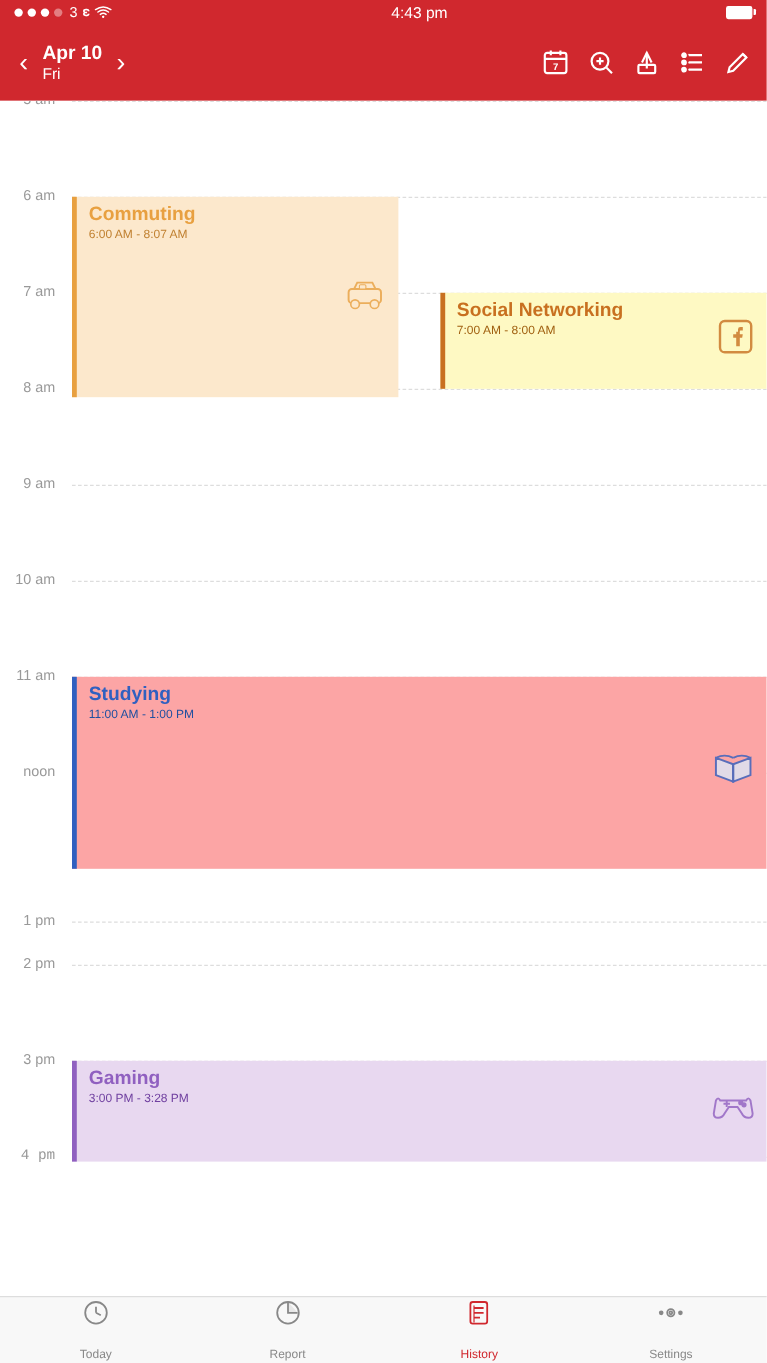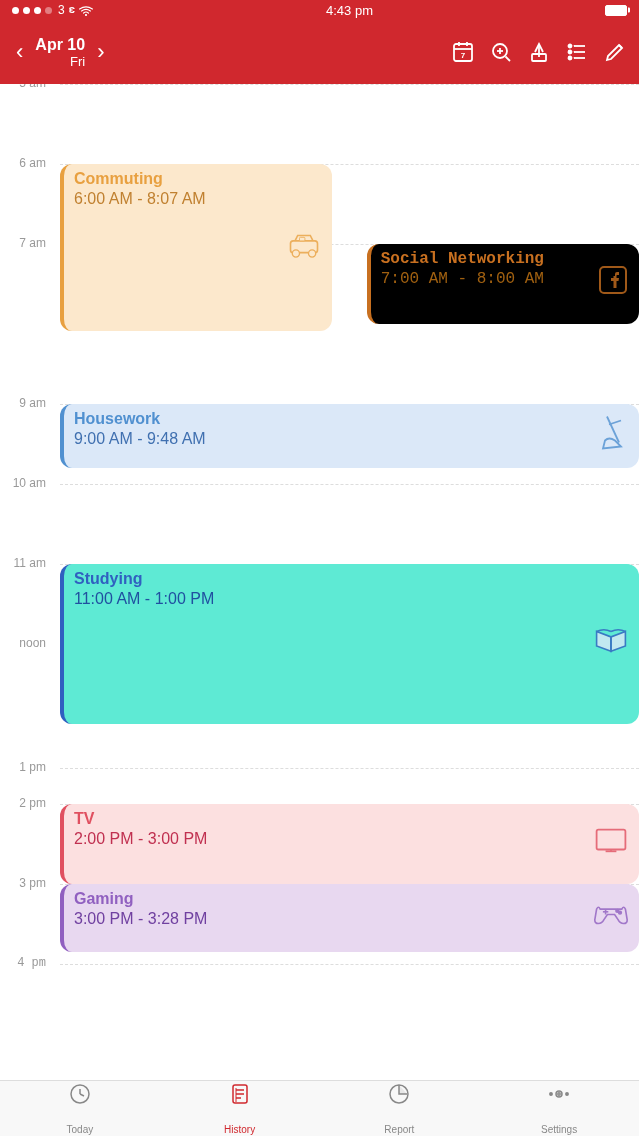--- a/index.html
+++ b/index.html
@@ -44,21 +44,21 @@
       height: 64px;
       display: flex;
       align-items: center;
       justify-content: space-between;
       padding: 0 12px;
     }
     .nav-date-section { display: flex; align-items: center; gap: 8px; }
     .nav-arrow {
       color: white; font-size: 22px; cursor: pointer; padding: 4px;
     }
-    .nav-date-text { text-align: right; color: white; line-height: 1.2; }
+    .nav-date-text { text-align: left; color: white; line-height: 1.2; }
     .nav-date-month-day { font-size: 16px; font-weight: 600; }
     .nav-date-weekday { font-size: 13px; }
     .nav-icons { display: flex; align-items: center; gap: 14px; }
     .nav-icon-btn {
       color: white; font-size: 20px; cursor: pointer;
       display: flex; align-items: center; justify-content: center;
     }
 
     
     .calendar-area {
@@ -87,69 +87,68 @@
       right: 0;
       top: 0;
       border-top: 1px dashed #ddd;
     }
 
     
     .event-block {
       position: absolute;
       left: 60px;
       right: 0;
-      border-radius: 12px;
+      border-radius: 0;
       padding: 6px 10px;
       overflow: hidden;
     }
     .event-title {
       font-size: 16px;
       font-weight: 600;
       margin-bottom: 2px;
     }
     .event-time {
-      font-size: 16px;
+      font-size: 10px;
     }
     .event-icon {
       position: absolute;
       right: 10px;
       top: 50%;
       transform: translateY(-50%);
       font-size: 28px;
       opacity: 0.8;
     }
 
     
     .event-commuting {
       background: #fce8cc;
       border-left: 4px solid #e8a040;
     }
     .event-commuting .event-title { color: #e8a040; }
     .event-commuting .event-time { color: #c08030; }
 
     
     .event-social {
-      background: #000000;
+      background: #fef9c3;
       border-left: 4px solid #c87020;
-      font-family: Liberation Mono, monospace;
     }
     .event-social .event-title { color: #c87020; }
     .event-social .event-time { color: #a06010; }
 
     
     .event-housework {
       background: #dbe8f8;
       border-left: 4px solid #5090d0;
     }
     .event-housework .event-title { color: #5090d0; }
     .event-housework .event-time { color: #4070b0; }
 
     
     .event-studying {
-      background: #5eead4;
+      background: #fca5a5;
       border-left: 4px solid #3060c0;
     }
     .event-studying .event-title { color: #3060c0; }
     .event-studying .event-time { color: #2050a0; }
 
     
     .event-tv {
       background: #fce0e0;
       border-left: 4px solid #e05060;
     }
@@ -294,20 +293,24 @@
     <div style="position:absolute;top:80px;left:0;right:0;height:80px;">
       <span class="time-label">6 am</span>
       <div class="hour-line"></div>
     </div>
 
     <div style="position:absolute;top:160px;left:0;right:0;height:80px;">
       <span class="time-label">7 am</span>
       <div class="hour-line"></div>
     </div>
 
+    <div style="position:absolute;top:240px;left:0;right:0;height:80px;">
+      <span class="time-label">8 am</span>
+      <div class="hour-line"></div>
+    </div>
 
     <div style="position:absolute;top:320px;left:0;right:0;height:80px;">
       <span class="time-label">9 am</span>
       <div class="hour-line"></div>
     </div>
 
     <div style="position:absolute;top:400px;left:0;right:0;height:80px;">
       <span class="time-label">10 am</span>
       <div class="hour-line"></div>
     </div>
@@ -360,59 +363,37 @@
       <div class="event-title">Social Networking</div>
       <div class="event-time">7:00 AM - 8:00 AM</div>
       <span class="event-icon">
         <svg width="32" height="32" viewBox="0 0 32 32" fill="none" stroke="#c87020" stroke-width="2">
           <rect x="3" y="3" width="26" height="26" rx="4"></rect>
           <path d="M18 12 L18 10 Q18 8 20 8 L22 8 L22 11 L20 11 Q19.5 11 19.5 11.5 L19.5 14 L22 14 L21.5 17 L19.5 17 L19.5 24 L16.5 24 L16.5 17 L14 17 L14 14 L16.5 14 L16.5 12 Z" fill="#c87020" stroke="none"></path>
         </svg>
       </span>
     </div>
 
-    <div class="event-block event-housework" style="top:320px; height:64px; left:60px; right:0;">
-      <div class="event-title">Housework</div>
-      <div class="event-time">9:00 AM - 9:48 AM</div>
-      <span class="event-icon">
-        <svg width="32" height="36" viewBox="0 0 32 36" fill="none" stroke="#5090d0" stroke-width="1.8">
-          <line x1="10" y1="2" x2="22" y2="28"></line>
-          <path d="M8 26 Q12 22 18 26 Q22 30 24 32 L6 34 Z" fill="#dbe8f8" stroke="#5090d0"></path>
-          <line x1="12" y1="10" x2="24" y2="6"></line>
-        </svg>
-      </span>
-    </div>
 
     <div class="event-block event-studying" style="top:480px; height:160px; left:60px; right:0;">
       <div class="event-title">Studying</div>
       <div class="event-time">11:00 AM - 1:00 PM</div>
       <span class="event-icon">
         <svg width="36" height="30" viewBox="0 0 40 32" fill="none" stroke="#3060c0" stroke-width="1.8">
           <path d="M20 28 L4 22 L4 6 L20 12 Z" fill="#dbe8f8" stroke="#3060c0"></path>
           <path d="M20 28 L36 22 L36 6 L20 12 Z" fill="#dbe8f8" stroke="#3060c0"></path>
           <line x1="20" y1="12" x2="20" y2="28"></line>
           <path d="M4 6 Q12 2 20 6" fill="none"></path>
           <path d="M20 6 Q28 2 36 6" fill="none"></path>
         </svg>
       </span>
     </div>
 
-    <div class="event-block event-tv" style="top:720px; height:80px; left:60px; right:0;">
-      <div class="event-title">TV</div>
-      <div class="event-time">2:00 PM - 3:00 PM</div>
-      <span class="event-icon">
-        <svg width="36" height="30" viewBox="0 0 40 32" fill="none" stroke="#e05060" stroke-width="2">
-          <rect x="4" y="4" width="32" height="22" rx="2"></rect>
-          <line x1="14" y1="28" x2="26" y2="28"></line>
-          <line x1="20" y1="26" x2="20" y2="28"></line>
-        </svg>
-      </span>
-    </div>
-
-    <div class="event-block event-gaming" style="top:800px; height:68px; left:60px; right:0;">
+
+    <div class="event-block event-gaming" style="top:800px; height:84px; left:60px; right:0;">
       <div class="event-title">Gaming</div>
       <div class="event-time">3:00 PM - 3:28 PM</div>
       <span class="event-icon">
         <svg width="36" height="28" viewBox="0 0 40 28" fill="none" stroke="#9060c0" stroke-width="1.8">
           <path d="M8 8 Q6 4 4 8 L2 20 Q2 24 6 24 Q10 24 12 20 L16 14 L24 14 L28 20 Q30 24 34 24 Q38 24 38 20 L36 8 Q34 4 32 8 Z" fill="#e8d8f0"></path>
           <line x1="14" y1="8" x2="14" y2="14"></line>
           <line x1="11" y1="11" x2="17" y2="11"></line>
           <circle cx="27" cy="10" r="1.5" fill="#9060c0"></circle>
           <circle cx="30" cy="12" r="1.5" fill="#9060c0"></circle>
         </svg>
@@ -427,37 +408,37 @@
   <div class="tab-item">
     <svg class="tab-svg" viewBox="0 0 24 24" fill="none" stroke="#888" stroke-width="1.5">
       <circle cx="12" cy="12" r="9"></circle>
       <line x1="12" y1="7" x2="12" y2="12"></line>
       <line x1="12" y1="12" x2="16" y2="14"></line>
     </svg>
     <span class="tab-label">Today</span>
   </div>
 
   <div class="tab-item">
+    <svg class="tab-svg" viewBox="0 0 24 24" fill="none" stroke="#888" stroke-width="1.5">
+      <circle cx="12" cy="12" r="9"></circle>
+      <path d="M12 3 L12 12 L20 12" fill="rgba(136,136,136,0.15)"></path>
+    </svg>
+    <span class="tab-label">Report</span>
+  </div>
+
+  <div class="tab-item">
     <svg class="tab-svg" viewBox="0 0 24 24" fill="none" stroke="#d0282e" stroke-width="1.5">
       <rect x="5" y="3" width="14" height="18" rx="2"></rect>
       <line x1="8" y1="8" x2="16" y2="8"></line>
       <line x1="8" y1="12" x2="16" y2="12"></line>
       <line x1="8" y1="16" x2="13" y2="16"></line>
 
       <line x1="8" y1="6" x2="8" y2="20" stroke="#d0282e" stroke-width="1"></line>
     </svg>
     <span class="tab-label active">History</span>
-  </div>
-
-  <div class="tab-item">
-    <svg class="tab-svg" viewBox="0 0 24 24" fill="none" stroke="#888" stroke-width="1.5">
-      <circle cx="12" cy="12" r="9"></circle>
-      <path d="M12 3 L12 12 L20 12" fill="rgba(136,136,136,0.15)"></path>
-    </svg>
-    <span class="tab-label">Report</span>
   </div>
 
   <div class="tab-item">
     <svg class="tab-svg" viewBox="0 0 24 24" fill="none" stroke="#888" stroke-width="1.5">
       <circle cx="12" cy="12" r="3"></circle>
       <circle cx="4" cy="12" r="1.2" fill="#888"></circle>
       <circle cx="12" cy="12" r="1.2" fill="none"></circle>
       <circle cx="20" cy="12" r="1.2" fill="#888"></circle>
     </svg>
     <span class="tab-label">Settings</span>

